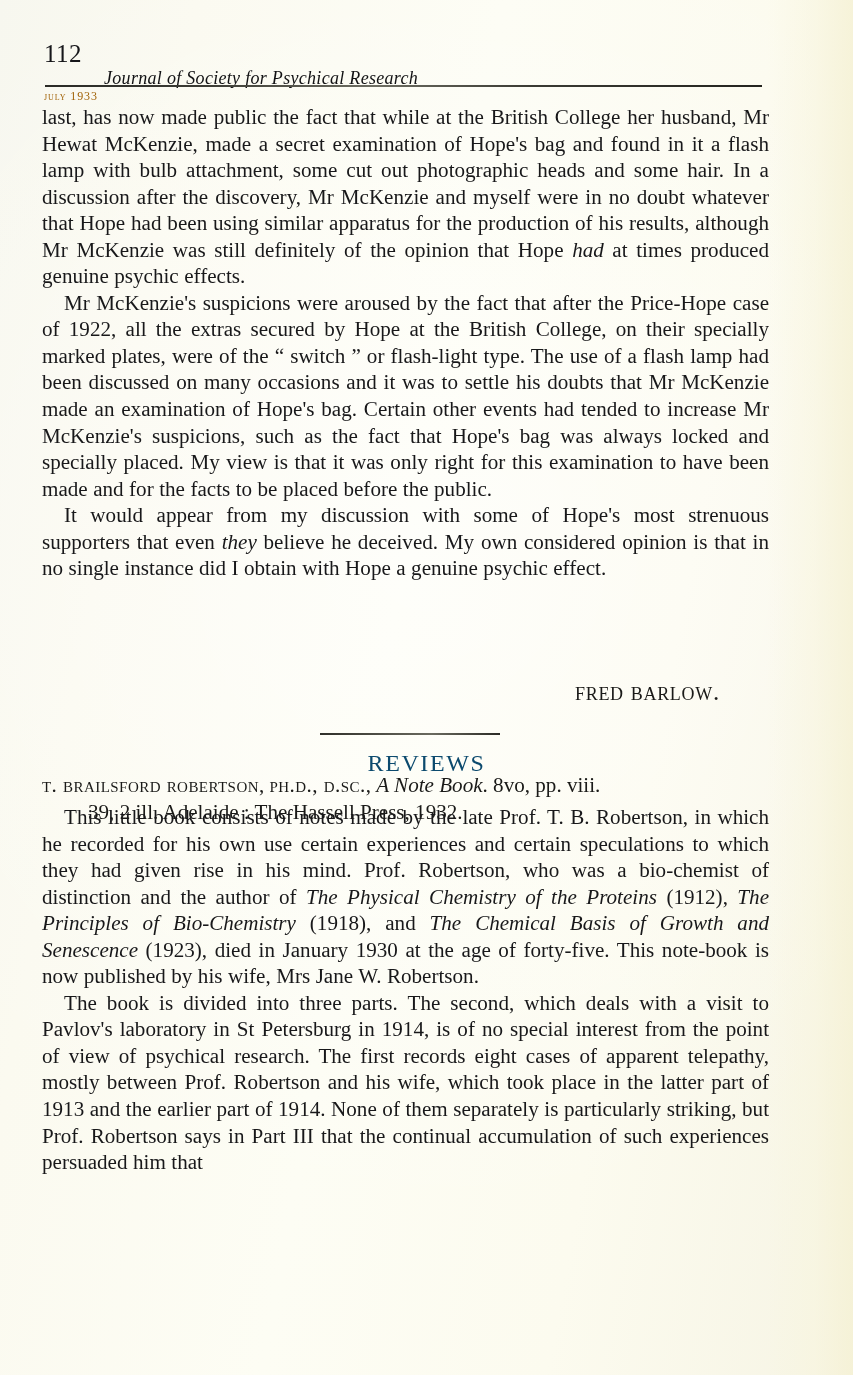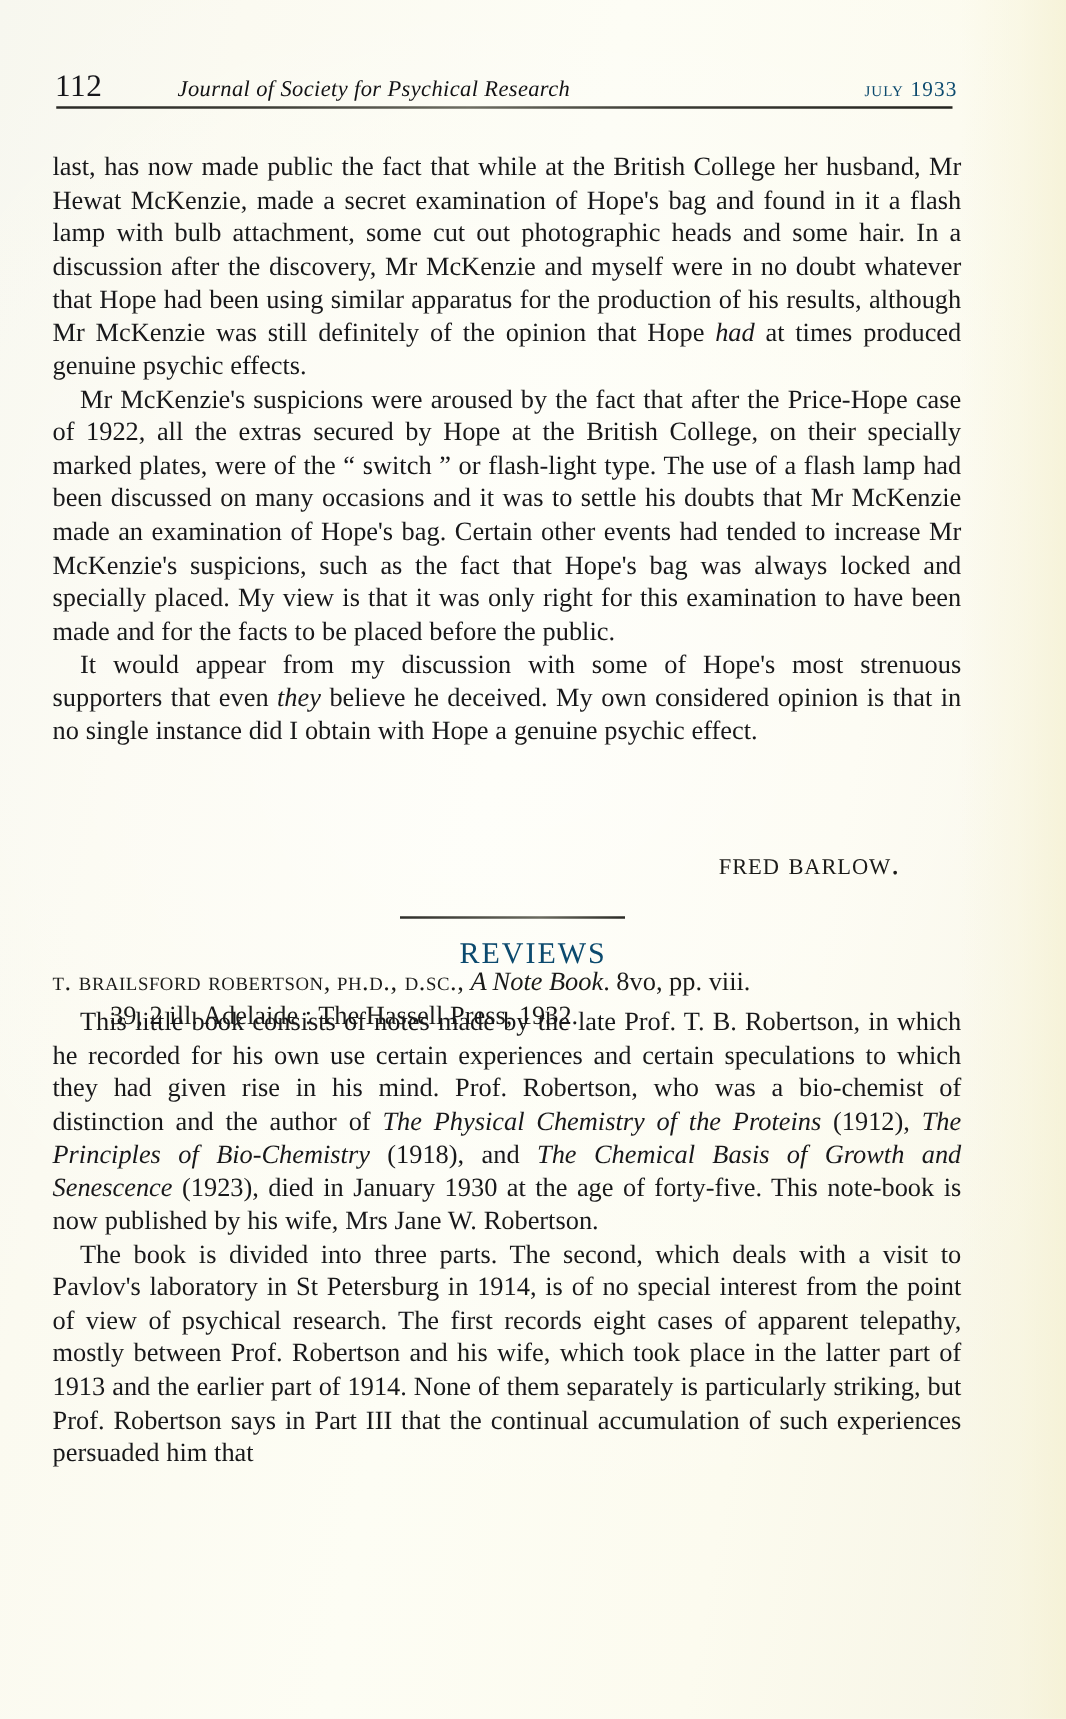--- a/index.html
+++ b/index.html
@@ -40,63 +40,64 @@
     z-index: 1;
     width: 853px;
     height: 1375px;
     box-sizing: border-box;
   }
 
   
   .runhead {
     position: absolute;
     left: 44px;
-    top: 56px;
+    top: 40px;
     width: 722px;
     display: flex;
     align-items: baseline;
     justify-content: flex-end;
+    flex-direction: column;
   }
   .folio {
     font-size: 25px;
     letter-spacing: 0.5px;
     color: #16161a;
   }
   .journal-title {
     font-style: italic;
     font-size: 18px;
     letter-spacing: 0.3px;
     white-space: nowrap;
     margin-left: 18px;
     margin-right: auto;
     padding-left: 42px;
     color: #121214;
   }
   .issue-date {
-    font-size: 17px;
+    font-size: 12px;
     font-variant: small-caps;
     text-transform: lowercase;
     letter-spacing: 0.9px;
-    color: #0c4a6e;
+    color: #a16207;
     white-space: nowrap;
   }
   .head-rule {
     position: absolute;
     left: 45px;
     top: 85px;
     width: 717px;
     height: 2px;
     background: linear-gradient(90deg, #2a2a26 0%, #3b3b34 22%, #6d6d62 46%, #3a3a33 68%, #24241f 100%);
   }
 
   
   .col {
     position: absolute;
     left: 42px;
-    top: 120px;
+    top: 104px;
     width: 727px;
   }
   p.body {
     margin: 0;
     font-size: 21.1px;
     line-height: 26.55px;
     text-align: justify;
     text-align-last: left;
     color: #18181a;
     word-spacing: 0.2px;

